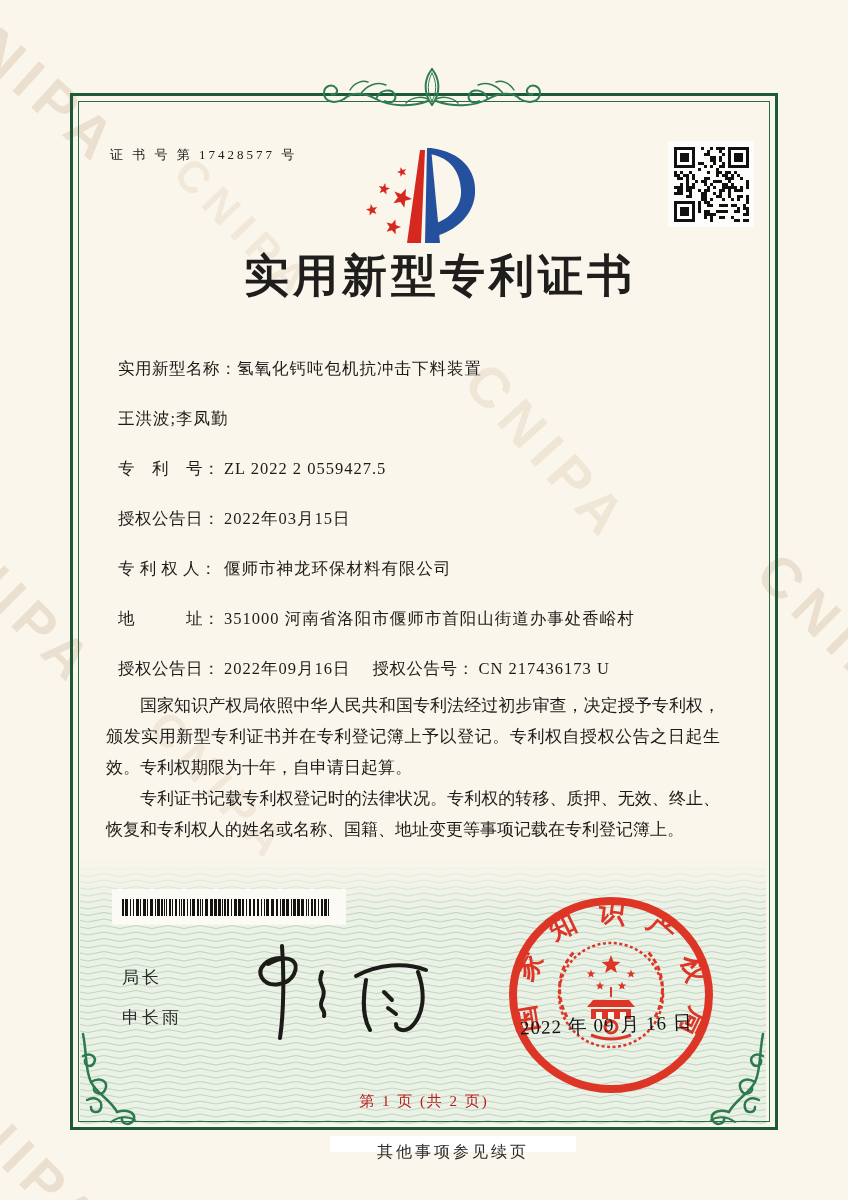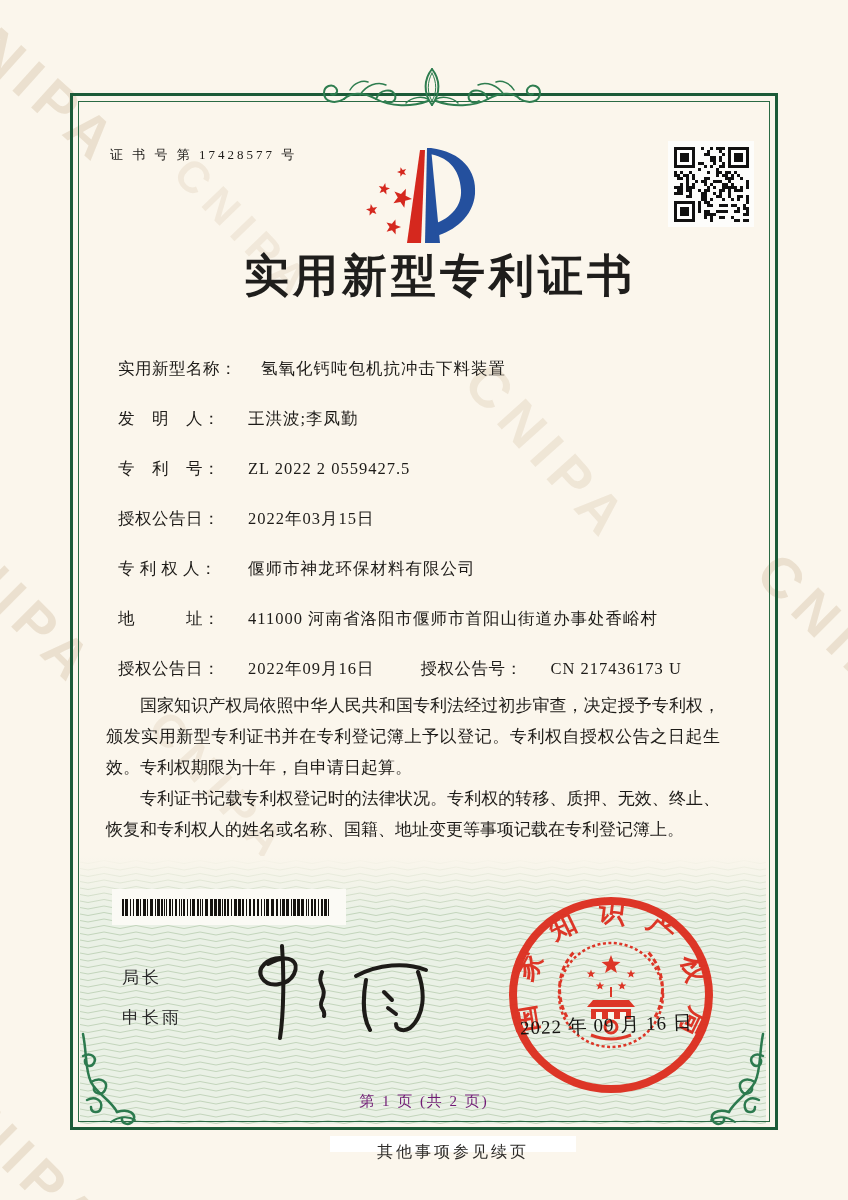--- a/index.html
+++ b/index.html
@@ -26,21 +26,21 @@
   .cert-no{position:absolute;left:110px;top:146px;font-size:13px;letter-spacing:3px;}
 
   .logo{position:absolute;left:350px;top:138px;width:150px;height:118px;}
   .qr-box{position:absolute;left:668px;top:141px;width:86px;height:86px;background:#fdfdfb;}
   .qr-box svg{position:absolute;left:6px;top:6px;}
 
   .title{position:absolute;left:0;top:246px;width:848px;margin:0;text-align:center;
          font-size:45px;font-weight:bold;letter-spacing:4px;color:#1f1e1c;padding-left:16px;}
 
   .fields{position:absolute;left:118px;top:344px;width:624px;}
-  .frow{display:flex;align-items:baseline;height:50px;line-height:50px;font-size:16.5px;gap:24px;}
+  .frow{display:flex;align-items:baseline;height:50px;line-height:50px;font-size:16.5px;}
   .flabel{flex:0 0 106px;letter-spacing:.5px;white-space:nowrap;}
   .fvalue{letter-spacing:1px;white-space:nowrap;}
   .flabel2{margin-left:22px;flex:0 0 106px;white-space:nowrap;}
 
   .bodytext{position:absolute;left:106px;top:690px;width:614px;font-size:17px;
             line-height:31px;text-align:justify;}
   .bodytext p{margin:0;text-indent:2em;}
 
   .barcode-box{position:absolute;left:112px;top:889px;width:234px;height:36px;background:#fbfaf5;}
   .barcode-box svg{position:absolute;left:10px;top:10px;}
@@ -50,21 +50,21 @@
            font-size:17px;letter-spacing:3px;color:#2a2a2a;}
   .officer div{margin-bottom:17px;}
 
   .signature{position:absolute;left:238px;top:940px;width:200px;height:104px;}
 
   .seal{position:absolute;left:503px;top:895px;width:216px;height:200px;opacity:.94;}
   .seal-date{position:absolute;left:520px;top:1012px;width:196px;font-size:19px;
              letter-spacing:1px;color:#141311;transform:rotate(-2deg);white-space:nowrap;}
 
   .page-footer{position:absolute;left:0;top:1092px;width:848px;text-align:center;
-               font-size:15px;letter-spacing:2px;color:#701a75;}
+               font-size:15px;letter-spacing:2px;color:#b91c1c;}
 
   .note-box{position:absolute;left:330px;top:1136px;width:246px;height:16px;background:#ffffff;
             line-height:32px;text-align:center;font-size:16px;letter-spacing:3px;color:#2d2b28;}
 
   .ornament{position:absolute;left:320px;top:62px;width:224px;height:48px;}
   .corner{position:absolute;width:64px;height:96px;}
   .corner.left{left:77px;top:1030px;}
   .corner.right{left:705px;top:1030px;transform:scaleX(-1);}
 </style>
 </head>
@@ -362,38 +362,37 @@
   </div>
 
   <h1 class="title">实用新型专利证书</h1>
 
   <div class="fields">
     <div class="frow">
       <span class="flabel">实用新型名称：</span>
       <span class="fvalue">氢氧化钙吨包机抗冲击下料装置</span>
     </div>
     <div class="frow">
-      <span class="flabel">发　明　人：</span>
       <span class="fvalue">王洪波;李凤勤</span>
     </div>
     <div class="frow">
       <span class="flabel">专　利　号：</span>
       <span class="fvalue">ZL 2022 2 0559427.5</span>
     </div>
     <div class="frow">
       <span class="flabel">授权公告日：</span>
       <span class="fvalue">2022年03月15日</span>
     </div>
     <div class="frow">
       <span class="flabel">专 利 权 人：</span>
       <span class="fvalue">偃师市神龙环保材料有限公司</span>
     </div>
     <div class="frow">
       <span class="flabel">地　　　址：</span>
-      <span class="fvalue">411000 河南省洛阳市偃师市首阳山街道办事处香峪村</span>
+      <span class="fvalue">351000 河南省洛阳市偃师市首阳山街道办事处香峪村</span>
     </div>
     <div class="frow">
       <span class="flabel">授权公告日：</span>
       <span class="fvalue">2022年09月16日</span>
       <span class="flabel flabel2">授权公告号：</span>
       <span class="fvalue">CN 217436173 U</span>
     </div>
   </div>
 
   <div class="bodytext">

